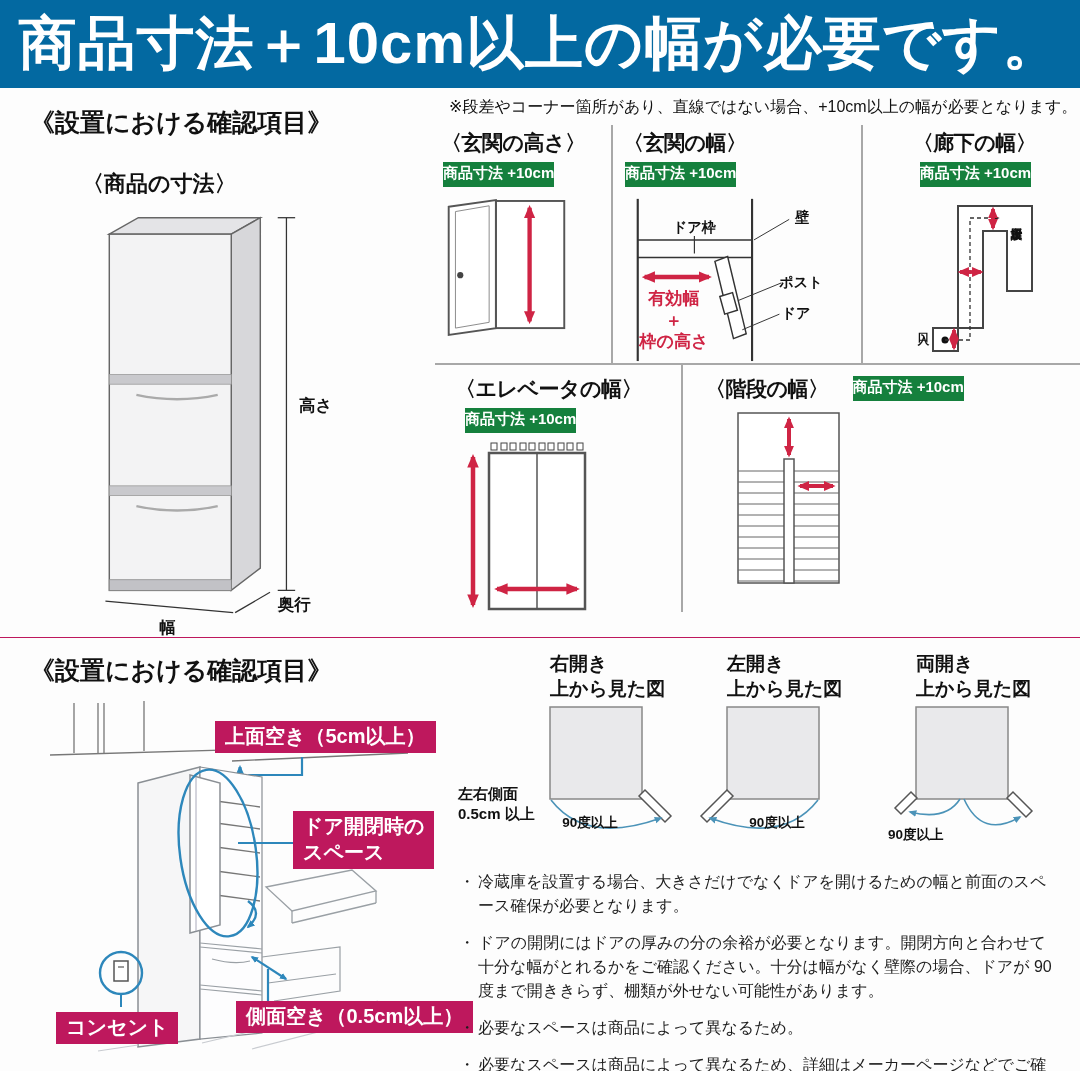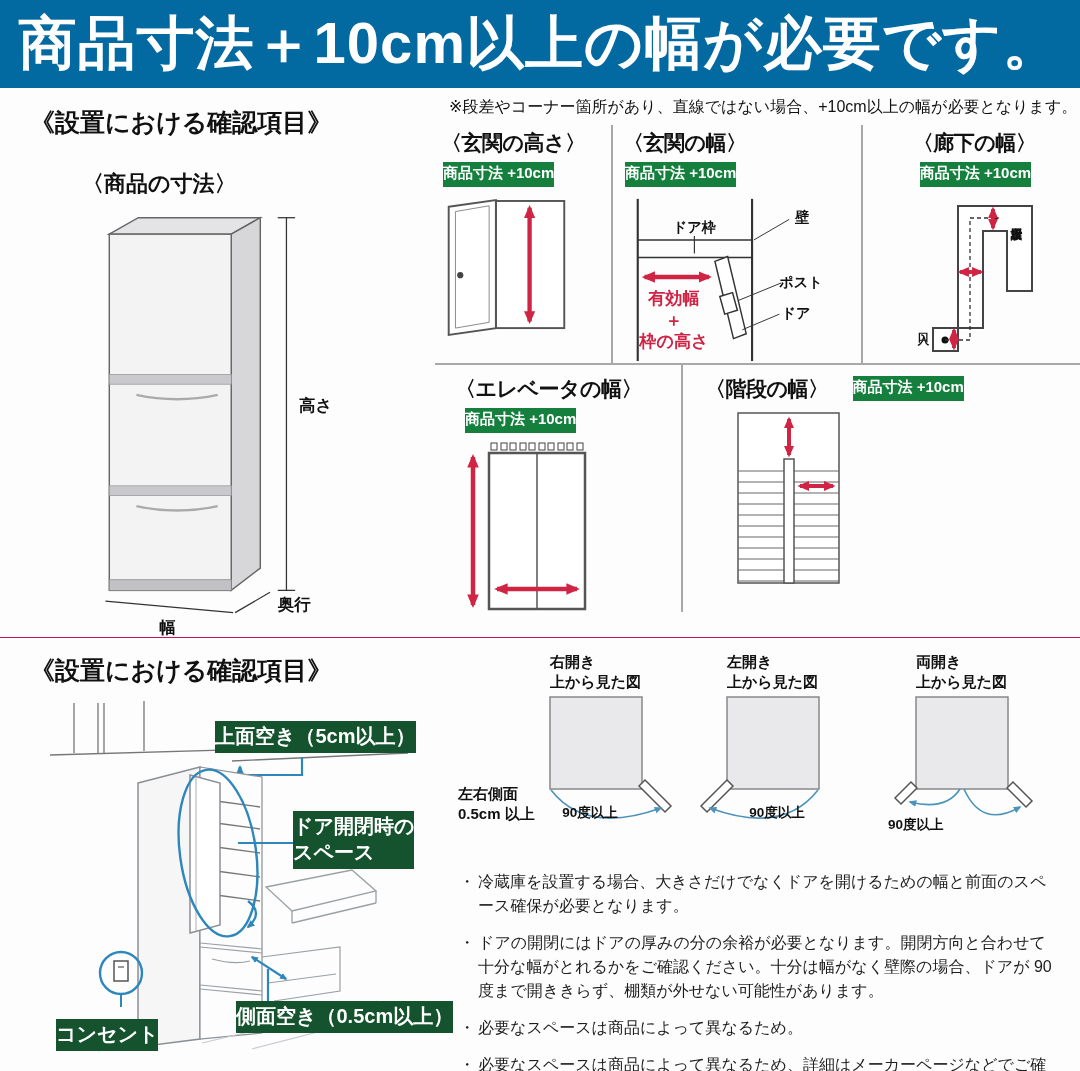--- a/index.html
+++ b/index.html
@@ -23,28 +23,28 @@
   .g2c2{flex:1;box-sizing:border-box;padding:10px 0 0 22px;}
   .cell-title{font-size:21px;font-weight:800;letter-spacing:-0.5px;}
   .rbadge{display:inline-block;background:#15803d;color:#fff;font-size:15px;font-weight:800;
           padding:2px 0 4px;margin:5px 0 6px 2px;white-space:nowrap;}
   .fig{position:relative;}
   .vtext{position:absolute;writing-mode:vertical-rl;font-size:11.5px;font-weight:700;line-height:1.05;color:#111;}
   .bottom{border-top:1px solid #be185d;display:flex;height:431px;}
   .b-left{width:452px;box-sizing:border-box;padding:16px 0 0 30px;}
   .install-fig{position:relative;width:430px;height:358px;margin:8px 0 0 10px;}
   .install-fig svg{position:absolute;left:0;top:0;}
-  .bbadge{position:absolute;background:#14532d;color:#fff;font-weight:800;font-size:20px;
-          line-height:1.3;padding:2px 0 4px;white-space:nowrap;}
+  .bbadge{position:absolute;background:#be185d;color:#fff;font-weight:800;font-size:20px;
+          line-height:1.3;padding:2px 10px 4px;white-space:nowrap;}
   .b-right{flex:1;box-sizing:border-box;padding:14px 26px 0 6px;}
   .topviews{position:relative;display:flex;align-items:flex-start;height:200px;}
   .side-note{position:absolute;left:0;top:132px;width:86px;font-size:15px;font-weight:800;line-height:1.3;}
   .tv{flex:none;}
   .tv1{margin-left:62px;}.tv2{margin-left:22px;}.tv3{margin-left:34px;}
-  .tv-title{font-size:15px;font-weight:800;line-height:1.3;margin:0 0 4px 30px;}
+  .tv-title{font-size:19px;font-weight:800;line-height:1.3;margin:0 0 4px 30px;}
   .bullets{list-style:none;margin:18px 0 0;padding:0;}
   .bullets li{position:relative;padding-left:20px;font-size:16px;line-height:1.5;margin-bottom:13px;color:#1d1d1d;}
   .bmark{position:absolute;left:1px;top:0;}
   svg text{font-family:"Liberation Sans","DejaVu Sans",sans-serif;}
   .dimlabel{font-size:17px;font-weight:700;fill:#111;}
   .lbl{font-size:14.5px;font-weight:700;fill:#111;}
   .redtxt{font-size:17.5px;font-weight:800;fill:#cf2444;}
   .deg{font-size:13.5px;font-weight:800;fill:#111;}
 </style>
 </head>
@@ -296,21 +296,21 @@
         <line x1="81" y1="300" x2="81" y2="312" stroke="#2d87bb" stroke-width="2"></line>
         <line x1="228" y1="306" x2="228" y2="274" stroke="#2d87bb" stroke-width="2.2"></line>
         <line x1="212" y1="262" x2="246" y2="284" stroke="#2d87bb" stroke-width="2.2" marker-start="url(#mB)" marker-end="url(#mB)"></line>
         <line x1="198" y1="148" x2="253" y2="148" stroke="#2d87bb" stroke-width="2.2"></line>
       </svg>
       <div class="bbadge" style="left:175px;top:26px;">上面空き（5cm以上）</div>
       <div class="bbadge" style="left:253px;top:116px;">
         <div>ドア開閉時の</div>
         <div>スペース</div>
       </div>
-      <div class="bbadge" style="left:16px;top:324px;">コンセント</div>
+      <div class="bbadge" style="left:16px;top:317px;">コンセント</div>
       <div class="bbadge" style="left:196px;top:306px;">側面空き（0.5cm以上）</div>
     </div>
   </div>
 
   <div class="b-right">
     <div class="topviews">
       <div class="side-note">
         <div>左右側面</div>
         <div>0.5cm 以上</div>
       </div>

